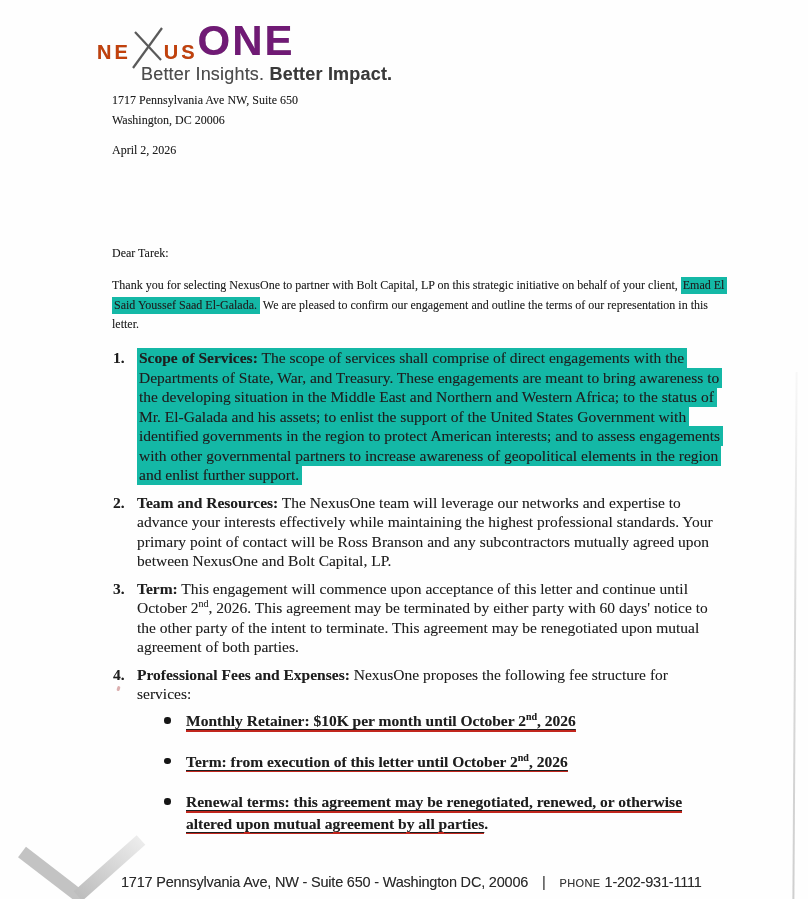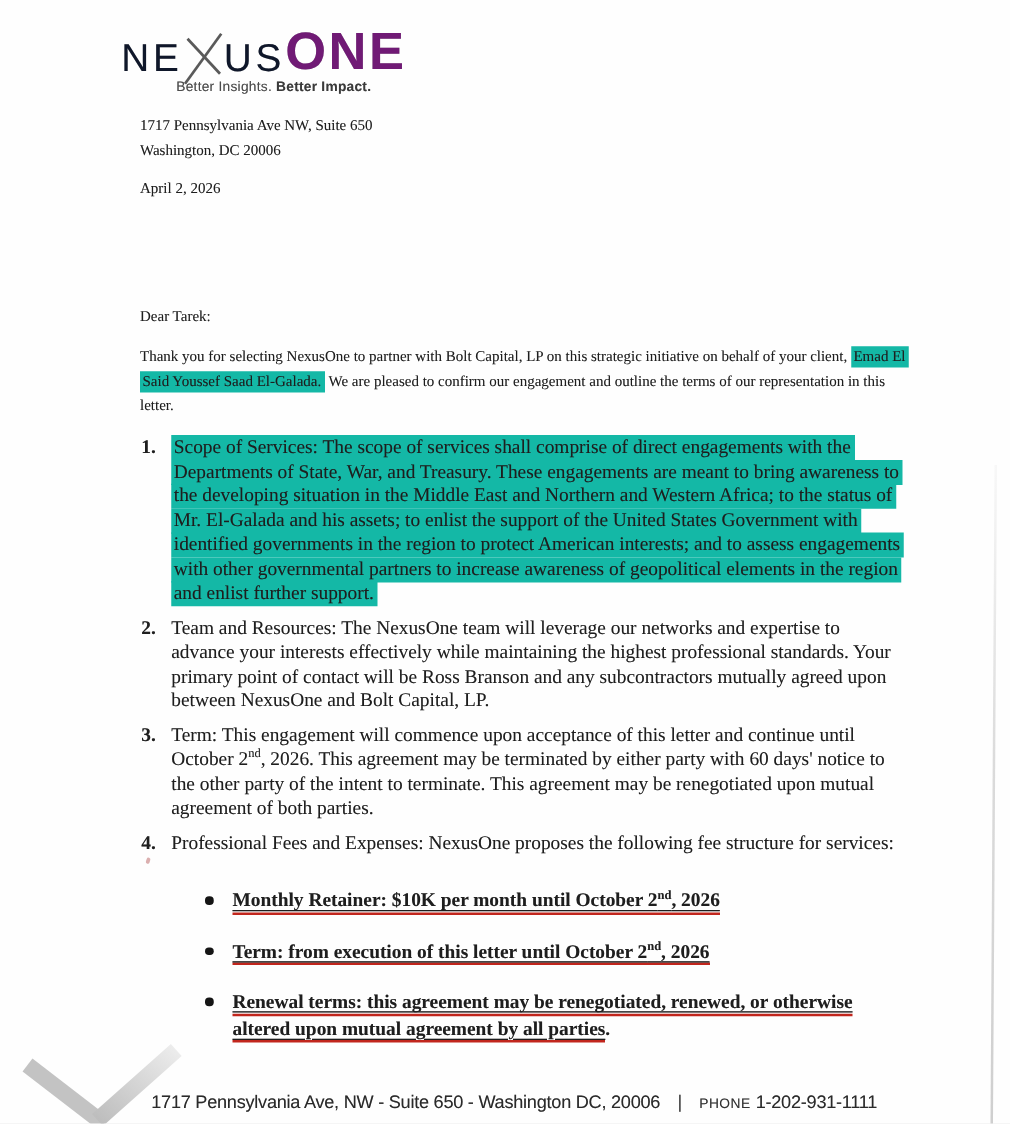--- a/index.html
+++ b/index.html
@@ -5,36 +5,36 @@
   html,body{margin:0;padding:0;background:#e9e9e9;}
   .page{
     position:relative;width:808px;height:899px;margin:0 auto;
     background:#fefefe;overflow:hidden;
     font-family:"Liberation Serif",serif;color:#1e1e1e;
     text-shadow:0 0 .4px rgba(30,30,30,.35);
   }
   
   .logo-block{position:absolute;left:97px;top:20px;}
   .logo-line{display:flex;align-items:flex-end;font-family:"Liberation Sans",sans-serif;}
-  .logo-light{font-size:31px;letter-spacing:3px;color:#0f172a;font-weight:400;line-height:1;}
+  .logo-light{font-size:20px;letter-spacing:3px;color:#c2410c;font-weight:700;line-height:1;}
   .logo-bold{font-size:42px;letter-spacing:2px;color:#701a75;font-weight:700;line-height:1;}
   .logo-x{display:inline-block;margin:0 0 -11px 1px;}
-  .tagline{margin:2px 0 0 44px;font-family:"Liberation Sans",sans-serif;font-size:11px;color:#4c4c4c;letter-spacing:.2px;}
+  .tagline{margin:2px 0 0 44px;font-family:"Liberation Sans",sans-serif;font-size:18px;color:#4c4c4c;letter-spacing:.2px;}
   .tagline b{color:#3a3a3a;}
   
   .blk{position:absolute;left:112px;font-size:12px;line-height:20px;}
   .addr{top:90px;}
   .date{top:140px;}
   .recipient{top:175px;}
   .salutation{top:243px;}
   .para{top:276px;width:624px;line-height:19.5px;}
   .list{position:absolute;left:100px;top:348px;width:622px;font-size:15.5px;line-height:19.5px;}
   .item{position:relative;padding-left:37px;margin-bottom:8px;}
   .num{position:absolute;left:13px;top:0;font-weight:700;}
-  .item b, .para b{font-weight:400;}
+  .item b, .para b{font-weight:700;}
   .hl{background:#14b8a6;padding:1px 3px 2px 2px;
       box-decoration-break:clone;-webkit-box-decoration-break:clone;}
   sup{font-size:10px;line-height:0;vertical-align:super;}
   
   .bullets{position:absolute;left:100px;top:710px;width:612px;font-size:15.5px;line-height:21.5px;}
   .brow{position:relative;padding-left:86px;margin-bottom:19px;font-weight:bold;}
   .bdot{position:absolute;left:64px;top:7px;width:6.5px;height:6.5px;border-radius:50%;background:#151515;}
   .ulred{
     text-decoration:underline;text-decoration-thickness:1.1px;text-underline-offset:2.5px;
     border-bottom:2.6px solid #c1261d;padding-bottom:.5px;

